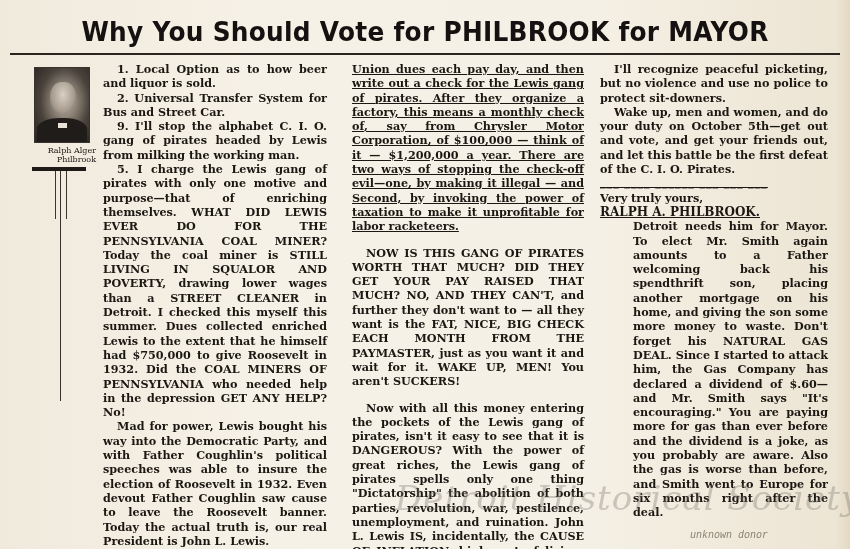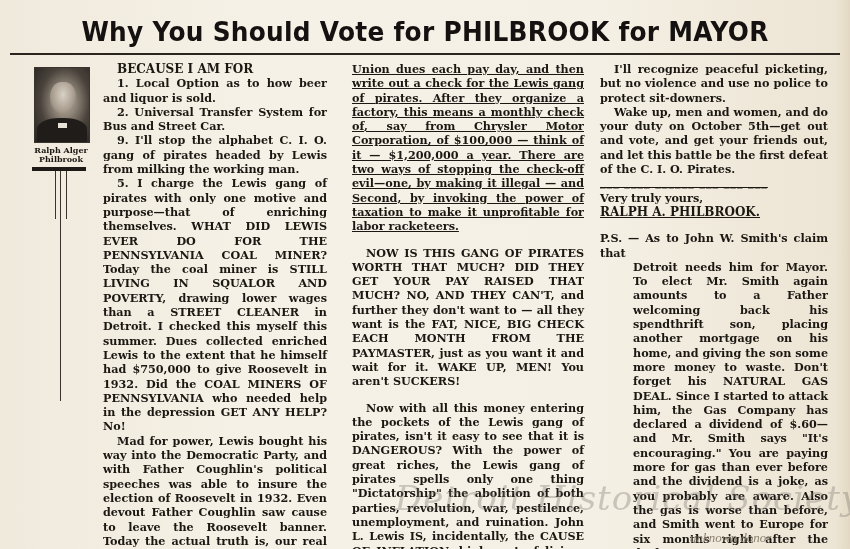--- a/index.html
+++ b/index.html
@@ -39,22 +39,22 @@
     background: radial-gradient(ellipse at 50% 40%, #d9d1c5 0%, #a79c8e 60%, #6b6259 100%);
   }
   .photo .suit {
     position: absolute; left: 2px; bottom: 0; width: 50px; height: 24px;
     border-radius: 45% 45% 0 0; background: #201c1a;
   }
   .photo .tie {
     position: absolute; left: 23px; bottom: 14px; width: 9px; height: 5px; background: #e8e2d8;
   }
   .caption {
-    position: absolute; left: 26px; top: 146px; width: 70px; text-align: center;
-    font-size: 8px; font-weight: bold; line-height: 9px;
+    position: absolute; left: 26px; top: 146px; width: 70px; text-align: right;
+    font-size: 8px; font-weight: normal; line-height: 9px;
   }
   .caption-bar {
     position: absolute; left: 32px; top: 167px; width: 54px; height: 4px; background: #1e1a17;
   }
   .vline { position: absolute; width: 1px; background: #3a342f; }
   .column {
     position: absolute; top: 62px;
     font-size: 11.2px; line-height: 14.3px; font-weight: bold;
     text-align: justify; hyphens: none;
   }
@@ -70,21 +70,21 @@
   .ps-first { text-indent: 0 !important; }
   .ps-indent { padding-left: 33px; text-indent: 0 !important; }
   .watermark {
     position: absolute; left: 395px; top: 478px;
     font-family: "DejaVu Serif", "Liberation Serif", serif;
     font-style: italic; font-size: 34px; color: rgba(120,115,110,0.35);
     letter-spacing: 1px; white-space: nowrap; pointer-events: none;
   }
   .handwriting {
     position: absolute; left: 690px; top: 530px;
-    font-family: Liberation Serif, serif; font-style: italic; font-size: 13px;
+    font-family: Liberation Mono, monospace; font-style: italic; font-size: 10px;
     color: #8b8070;
   }
   .dashes { letter-spacing: 1px; font-weight: normal; }
 </style>
 </head>
 <body>
 
 <div class="paper"></div>
 <div class="edge-right"></div>
 
@@ -99,42 +99,37 @@
 <div class="caption">
   <div>Ralph Alger</div>
   <div>Philbrook</div>
 </div>
 <div class="caption-bar"></div>
 <div class="vline" style="left:55px; top:171px; height:48px;"></div>
 <div class="vline" style="left:60px; top:171px; height:230px;"></div>
 <div class="vline" style="left:66px; top:171px; height:48px;"></div>
 
 <div class="column col1">
-  <p class="head">BECAUSE I AM FOR</p>
   <p>1. Local Option as to how beer and liquor is sold.</p>
   <p>2. Universal Transfer System for Bus and Street Car.</p>
   <p>9. I'll stop the alphabet C. I. O. gang of pirates headed by Lewis from milking the working man.</p>
   <p>5. I charge the Lewis gang of pirates with only one motive and purpose—that of enriching themselves. WHAT DID LEWIS EVER DO FOR THE PENNSYLVANIA COAL MINER? Today the coal miner is STILL LIVING IN SQUALOR AND POVERTY, drawing lower wages than a STREET CLEANER in Detroit. I checked this myself this summer. Dues collected enriched Lewis to the extent that he himself had $750,000 to give Roosevelt in 1932. Did the COAL MINERS OF PENNSYLVANIA who needed help in the depression GET ANY HELP? No!</p>
   <p>Mad for power, Lewis bought his way into the Democratic Party, and with Father Coughlin's political speeches was able to insure the election of Roosevelt in 1932. Even devout Father Coughlin saw cause to leave the Roosevelt banner. Today the actual truth is, our real President is John L. Lewis.</p>
 
 </div>
 
 <div class="column col2">
   <p class="noindent">Union dues each pay day, and then write out a check for the Lewis gang of pirates. After they organize a factory, this means a monthly check of, say from Chrysler Motor Corporation, of $100,000 — think of it — $1,200,000 a year. There are two ways of stopping the check-off evil—one, by making it illegal — and Second, by invoking the power of taxation to make it unprofitable for labor racketeers.</p>
   <p class="gap">NOW IS THIS GANG OF PIRATES WORTH THAT MUCH? DID THEY GET YOUR PAY RAISED THAT MUCH? NO, AND THEY CAN'T, and further they don't want to — all they want is the FAT, NICE, BIG CHECK EACH MONTH FROM THE PAYMASTER, just as you want it and wait for it. WAKE UP, MEN! You aren't SUCKERS!</p>
   <p class="gap">Now with all this money entering the pockets of the Lewis gang of pirates, isn't it easy to see that it is DANGEROUS? With the power of great riches, the Lewis gang of pirates spells only one thing "Dictatorship" the abolition of both parties, revolution, war, pestilence, unemployment, and ruination. John L. Lewis IS, incidentally, the CAUSE OF INFLATION, high cost of living, and the increase of rents. Also, the money by the way, goes out of town. I estimate roughly, Detroit WILL SEND OUT OF TOWN EACH YEAR, if the C. I. O. Pirates' advance is not checked, OVER $280,000,000. Imagine you INTELLI-</p>
 </div>
 
 <div class="column col3">
   <p>I'll recognize peaceful picketing, but no violence and use no police to protect sit-downers.</p>
   <p>Wake up, men and women, and do your duty on October 5th—get out and vote, and get your friends out, and let this battle be the first defeat of the C. I. O. Pirates.</p>
   <p class="noindent center dashes" style="">___ ____ ______ ___ ___ ___</p>
   <p class="center">Very truly yours,</p>
   <p class="center" style="font-size:12px;text-decoration:underline;">RALPH A. PHILBROOK.</p>
-  <p class="ps-first gap">
-    <span>P.S. —</span>
-    <span>As to John W. Smith's claim that</span>
-  </p>
   <p class="ps-indent">Detroit needs him for Mayor. To elect Mr. Smith again amounts to a Father welcoming back his spendthrift son, placing another mortgage on his home, and giving the son some more money to waste. Don't forget his NATURAL GAS DEAL. Since I started to attack him, the Gas Company has declared a dividend of $.60—and Mr. Smith says "It's encouraging." You are paying more for gas than ever before and the dividend is a joke, as you probably are aware. Also the gas is worse than before, and Smith went to Europe for six months right after the deal.</p>
 </div>
 
 <div class="watermark">Detroit Historical Society</div>
 <div class="handwriting">unknown donor</div>
 
 </body></html>

